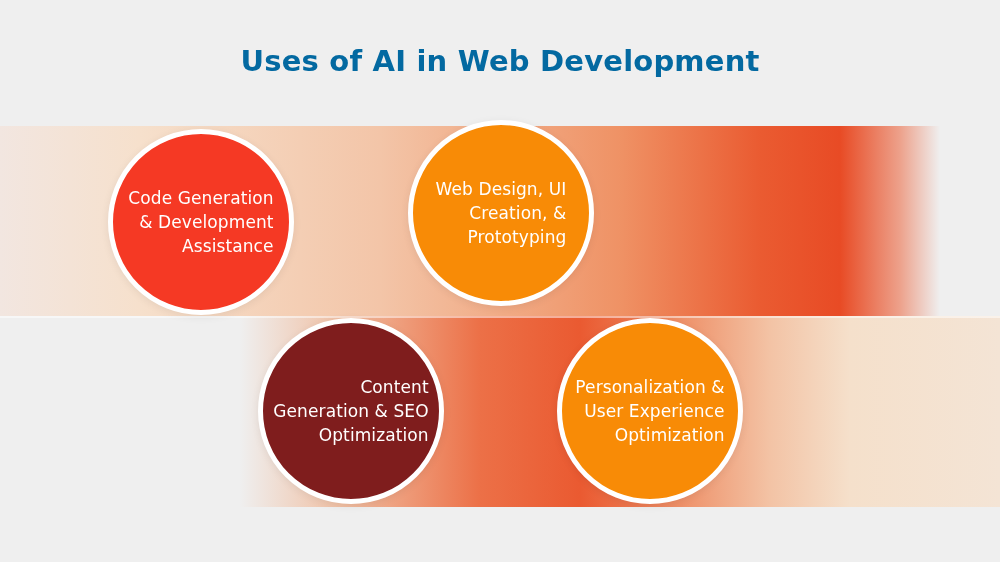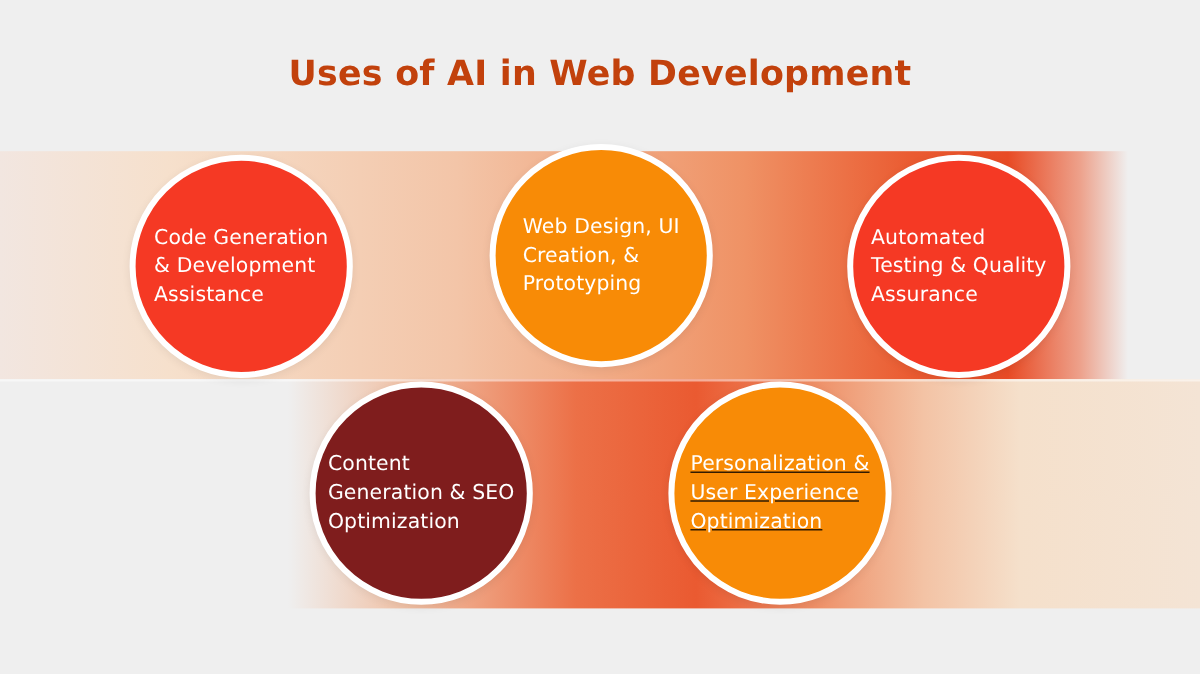--- a/index.html
+++ b/index.html
@@ -13,21 +13,21 @@
     position: relative;
     width: 1000px; height: 562px;
   }
   .title {
     position: absolute;
     top: 44px; left: 0; width: 1000px;
     margin: 0;
     text-align: center;
     font-size: 29px;
     font-weight: 700;
-    color: #c2410c;
+    color: #0369a1;
     letter-spacing: 0.2px;
   }
   .band {
     position: absolute;
     left: 0; width: 1000px;
   }
   .band-top {
     top: 126px; height: 190px;
     background: linear-gradient(to right,
       #F2E6E0 0%,
@@ -61,32 +61,32 @@
     border-radius: 50%;
     border: 5px solid #FFFFFF;
     box-sizing: border-box;
     display: flex;
     align-items: center;
     justify-content: center;
     box-shadow: 0 2px 8px rgba(0,0,0,0.07);
   }
   .circle-text {
     white-space: pre-line;
-    text-align: left;
+    text-align: right;
     color: #FFFFFF;
     font-size: 17px;
     line-height: 24px;
     letter-spacing: 0.1px;
     font-weight: 400;
   }
   .c1 { left: 108px; top: 129px; }
   .c2 { left: 408px; top: 120px; }
   .c3 { left: 706px; top: 129px; }
   .c4 { left: 258px; top: 318px; }
-  .c5 { left: 557px; top: 318px; text-decoration: underline; }
+  .c5 { left: 557px; top: 318px; }
   .logo {
     position: absolute;
     left: 22px; top: 512px;
     display: flex;
     align-items: flex-start;
   }
   .logo-text {
     font-size: 27px;
     font-weight: 700;
     color: #161616;
@@ -118,25 +118,20 @@
 &amp; Development
 Assistance</span>
   </div>
 
   <div class="circle c2" style="background-color: rgb(248, 139, 6);">
     <span class="circle-text">Web Design, UI
 Creation, &amp;
 Prototyping</span>
   </div>
 
-  <div class="circle c3" style="background-color: rgb(245, 57, 36);">
-    <span class="circle-text">Automated
-Testing &amp; Quality
-Assurance</span>
-  </div>
 
   <div class="circle c4" style="background-color: #7f1d1d;">
     <span class="circle-text">Content
 Generation &amp; SEO
 Optimization</span>
   </div>
 
   <div class="circle c5" style="background-color: rgb(248, 139, 6);">
     <span class="circle-text">Personalization &amp;
 User Experience

